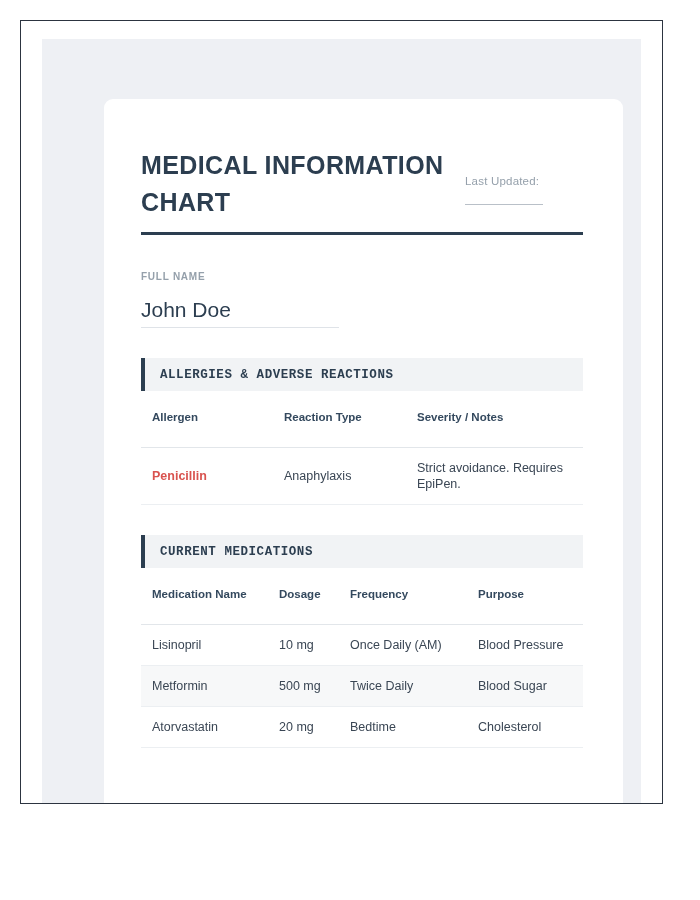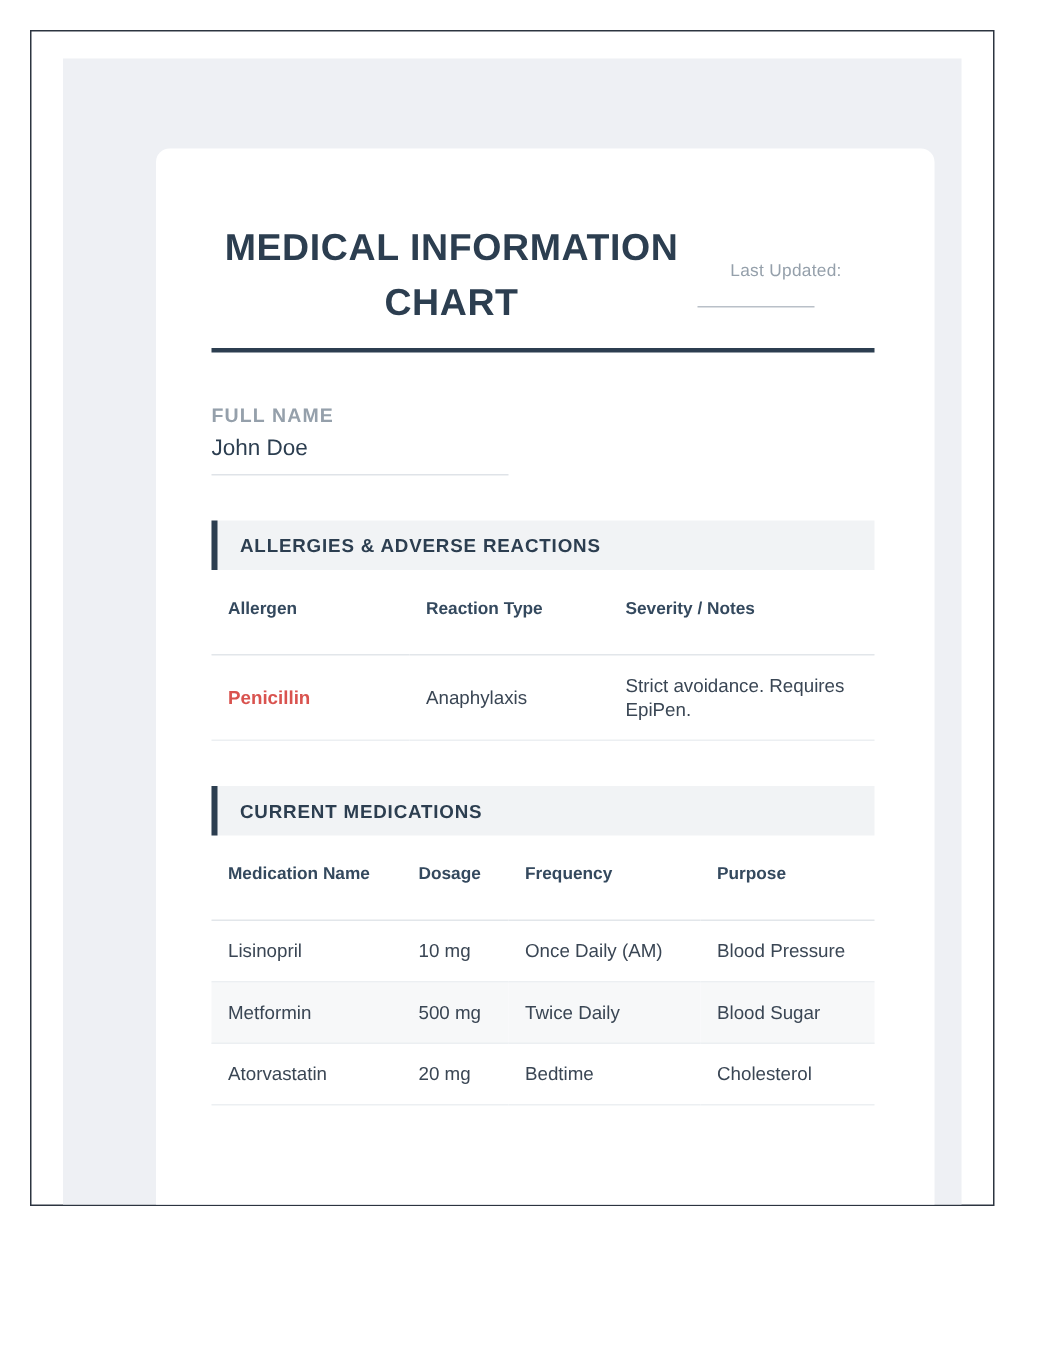--- a/index.html
+++ b/index.html
@@ -52,21 +52,20 @@
     left: 37px;
     top: 0;
     width: 442px;
   }
 
   
   .doc-header {
     position: relative;
     padding-top: 48px;
     height: 133px;
-    text-align: center;
   }
   .doc-title {
     font-size: 25px;
     font-weight: bold;
     line-height: 37px;
     color: #2c3e50;
     letter-spacing: 0.4px;
     width: 320px;
   }
   .last-updated-block {
@@ -97,32 +96,32 @@
   .patient-strip {
     display: flex;
     padding-top: 36px;
     padding-bottom: 0;
   }
   .pfield { padding-right: 18px; }
   .pfield.name  { width: 215px; }
   .pfield.dob   { width: 125px; }
   .pfield.blood { width: 102px; padding-right: 0; }
   .pfield-label {
-    font-size: 13px;
+    font-size: 10px;
     font-weight: bold;
     letter-spacing: 0.75px;
     color: #95a0ab;
     text-transform: uppercase;
     line-height: 12px;
   }
   .pfield-value {
-    font-size: 15px;
+    font-size: 21px;
     color: #2c3e50;
     line-height: 22px;
-    margin-top: 5px;
+    margin-top: 16px;
     padding-bottom: 6px;
     white-space: nowrap;
   }
   .pfield-rule {
     height: 1px;
     background: #dfe3e8;
   }
   .pfield.name  .pfield-rule { width: 198px; }
   .pfield.dob   .pfield-rule { width: 107px; }
   .pfield.blood .pfield-rule { width: 102px; }
@@ -144,20 +143,21 @@
     width: 4px;
     height: 33px;
     background: #2c3e50;
   }
   .section-title {
     font-size: 12.5px;
     font-weight: bold;
     letter-spacing: 0.55px;
     color: #2c3e50;
     text-transform: uppercase;
+    font-family: Liberation Mono, monospace;
   }
 
   
   table {
     width: 442px;
     border-collapse: collapse;
     margin-top: 14px;
   }
   thead th {
     font-size: 11.5px;

